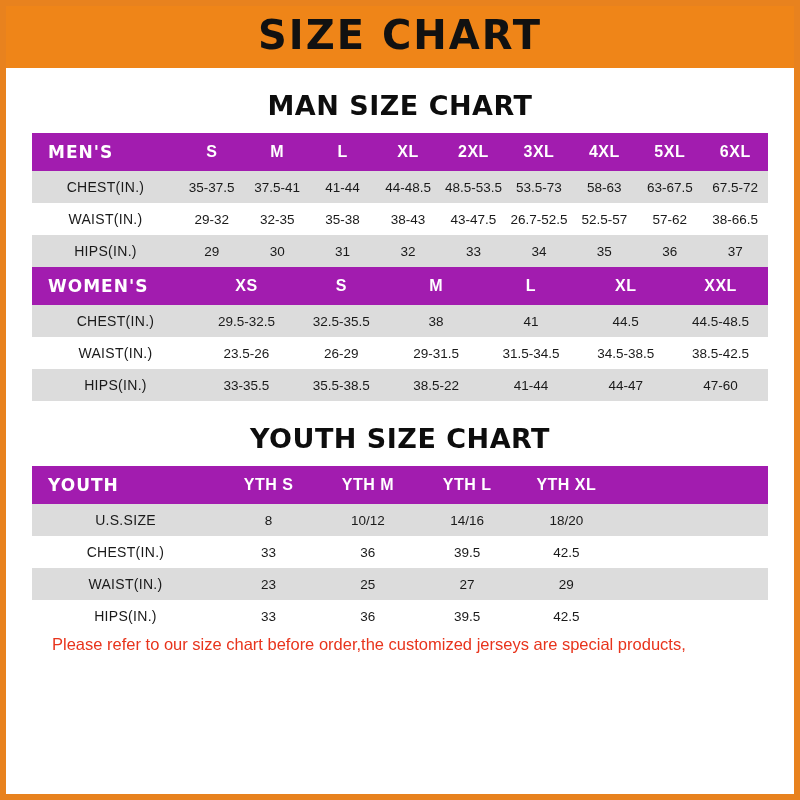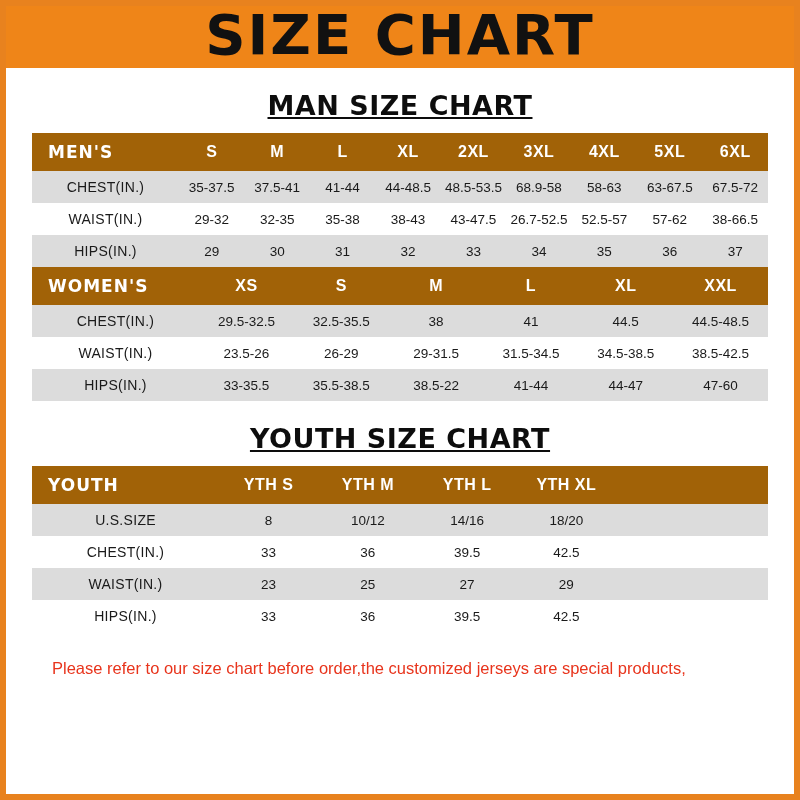--- a/index.html
+++ b/index.html
@@ -24,54 +24,53 @@
   .banner {
     height: 62px;
     background: #ef8518;
     display: flex;
     align-items: center;
     justify-content: center;
   }
   .banner-title {
     font-family: "DejaVu Sans", sans-serif;
     font-weight: bold;
-    font-size: 56px;
+    font-size: 40px;
     letter-spacing: 2px;
     color: #111111;
     line-height: 1;
     padding-bottom: 4px;
   }
   .content {
     padding: 0 26px;
   }
   .section-title {
     text-align: center;
     font-family: "DejaVu Sans", sans-serif;
     font-weight: bold;
     font-size: 27px;
     letter-spacing: 0.5px;
     color: #0d0d0d;
     margin: 22px 0 12px 0;
-    text-decoration: underline;
   }
   table.chart {
     width: 100%;
     border-collapse: collapse;
     table-layout: fixed;
   }
   table.chart th, table.chart td {
     text-align: center;
     font-size: 13.5px;
     color: #1a1a1a;
     height: 30px;
     vertical-align: middle;
     font-family: "Liberation Sans", sans-serif;
   }
   table.chart thead th {
-    background: #a16207;
+    background: #a21caf;
     color: #ffffff;
     font-weight: bold;
     font-size: 16px;
     height: 36px;
     letter-spacing: 0.5px;
   }
   table.chart thead th.rowlabel {
     text-align: left;
     padding-left: 16px;
     font-family: "DejaVu Sans", sans-serif;
@@ -87,21 +86,21 @@
   table.chart tbody td.rowlabel {
     font-size: 14px;
     letter-spacing: 0.3px;
     color: #1a1a1a;
   }
   .men-col-label { width: 130px; }
   .women-col-label { width: 150px; }
   .youth-col-label { width: 170px; }
   .youth-spacer { width: 150px; }
   .note {
-    margin: 24px 20px 0 20px;
+    margin: 0 20px 0 20px;
     color: #e8341c;
     font-size: 16.5px;
     line-height: 1.5;
     font-family: "Liberation Sans", sans-serif;
   }
 </style>
 </head>
 <body>
 
 <div class="page">
@@ -129,21 +128,21 @@
         </tr>
       </thead>
       <tbody>
         <tr class="odd">
           <td class="rowlabel">CHEST(IN.)</td>
           <td>35-37.5</td>
           <td>37.5-41</td>
           <td>41-44</td>
           <td>44-48.5</td>
           <td>48.5-53.5</td>
-          <td>68.9-58</td>
+          <td>53.5-73</td>
           <td>58-63</td>
           <td>63-67.5</td>
           <td>67.5-72</td>
         </tr>
         <tr class="even">
           <td class="rowlabel">WAIST(IN.)</td>
           <td>29-32</td>
           <td>32-35</td>
           <td>35-38</td>
           <td>38-43</td>

